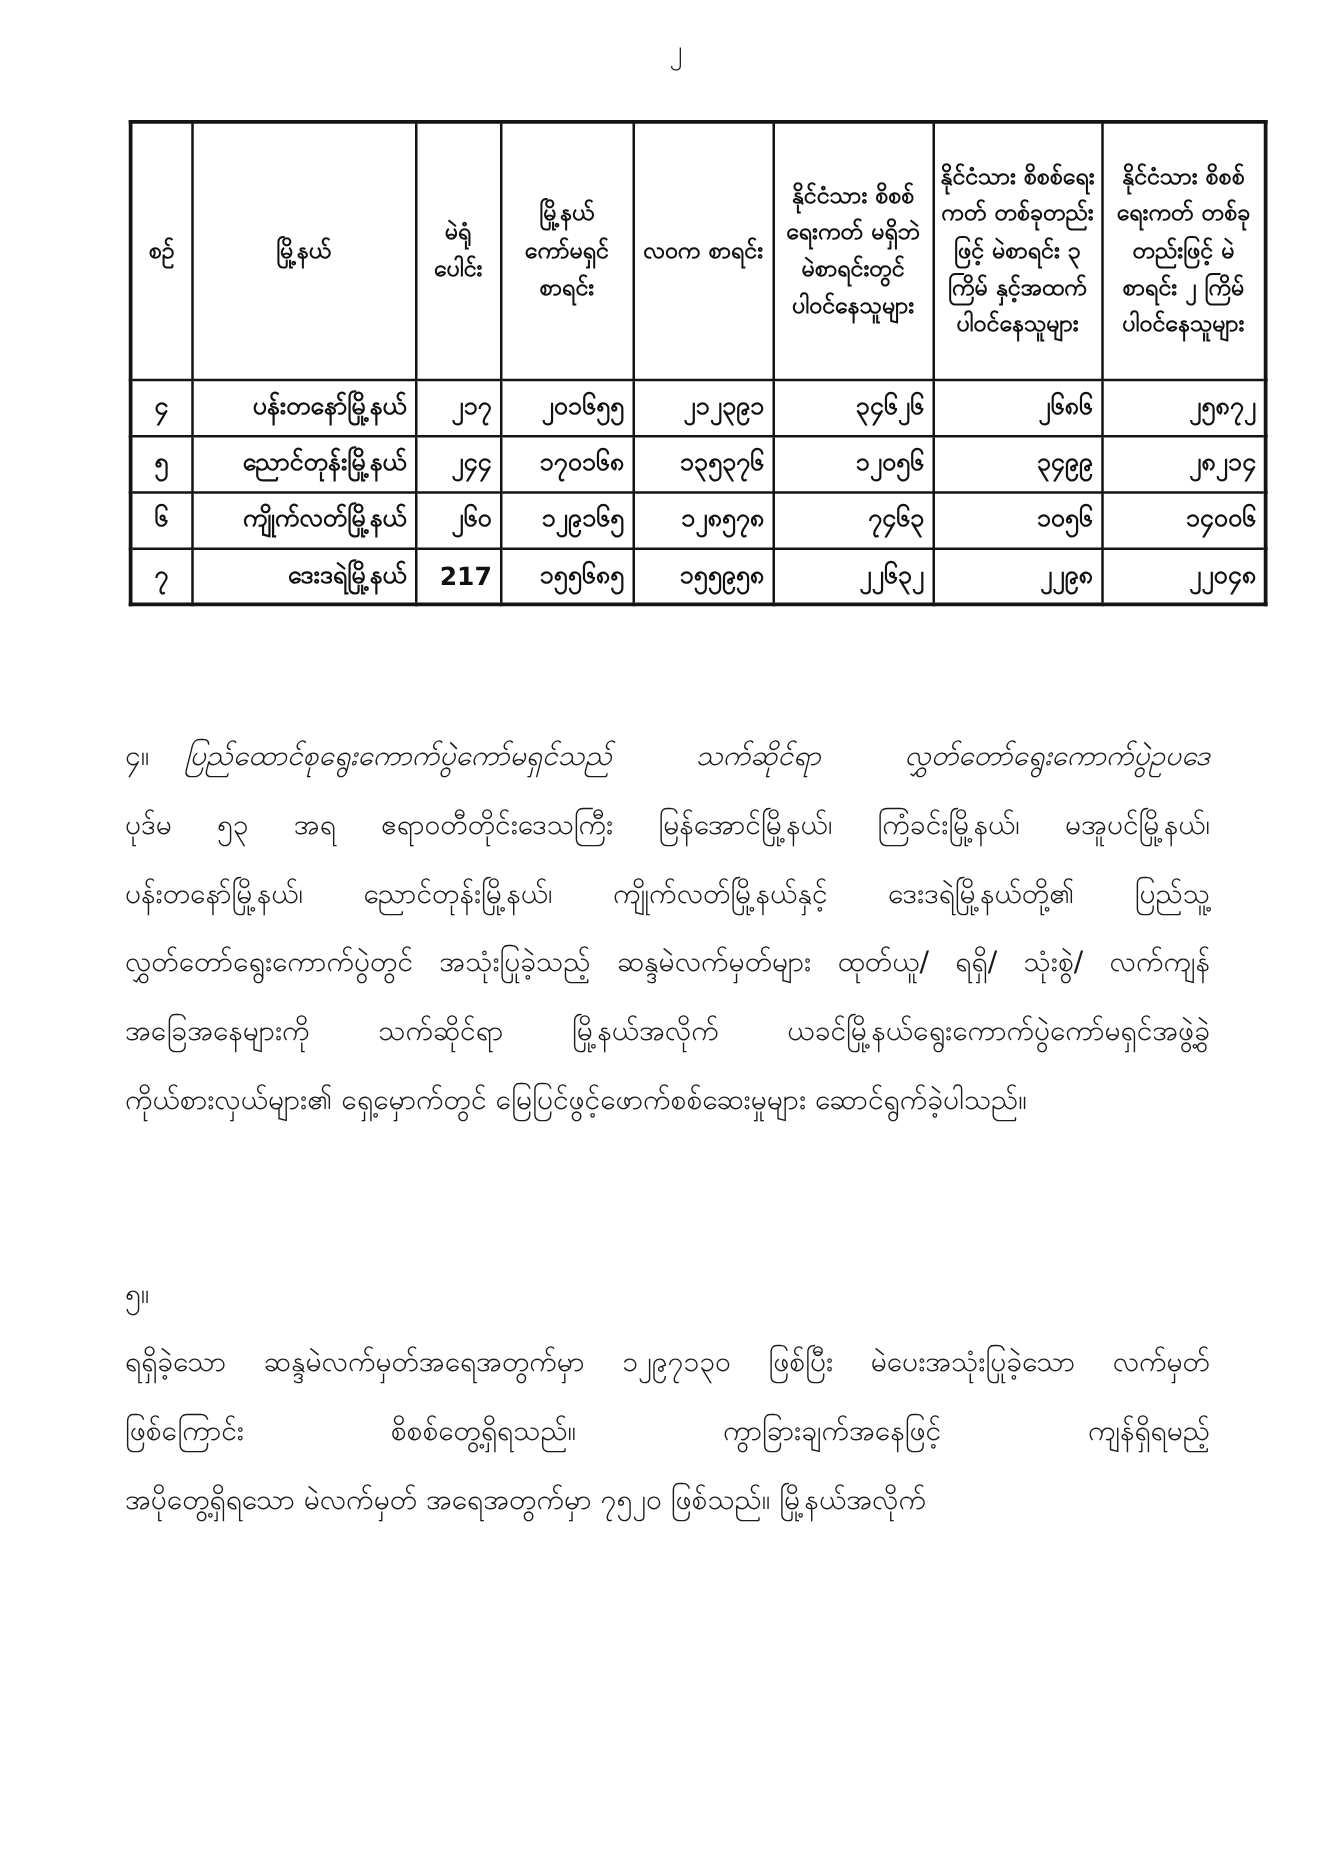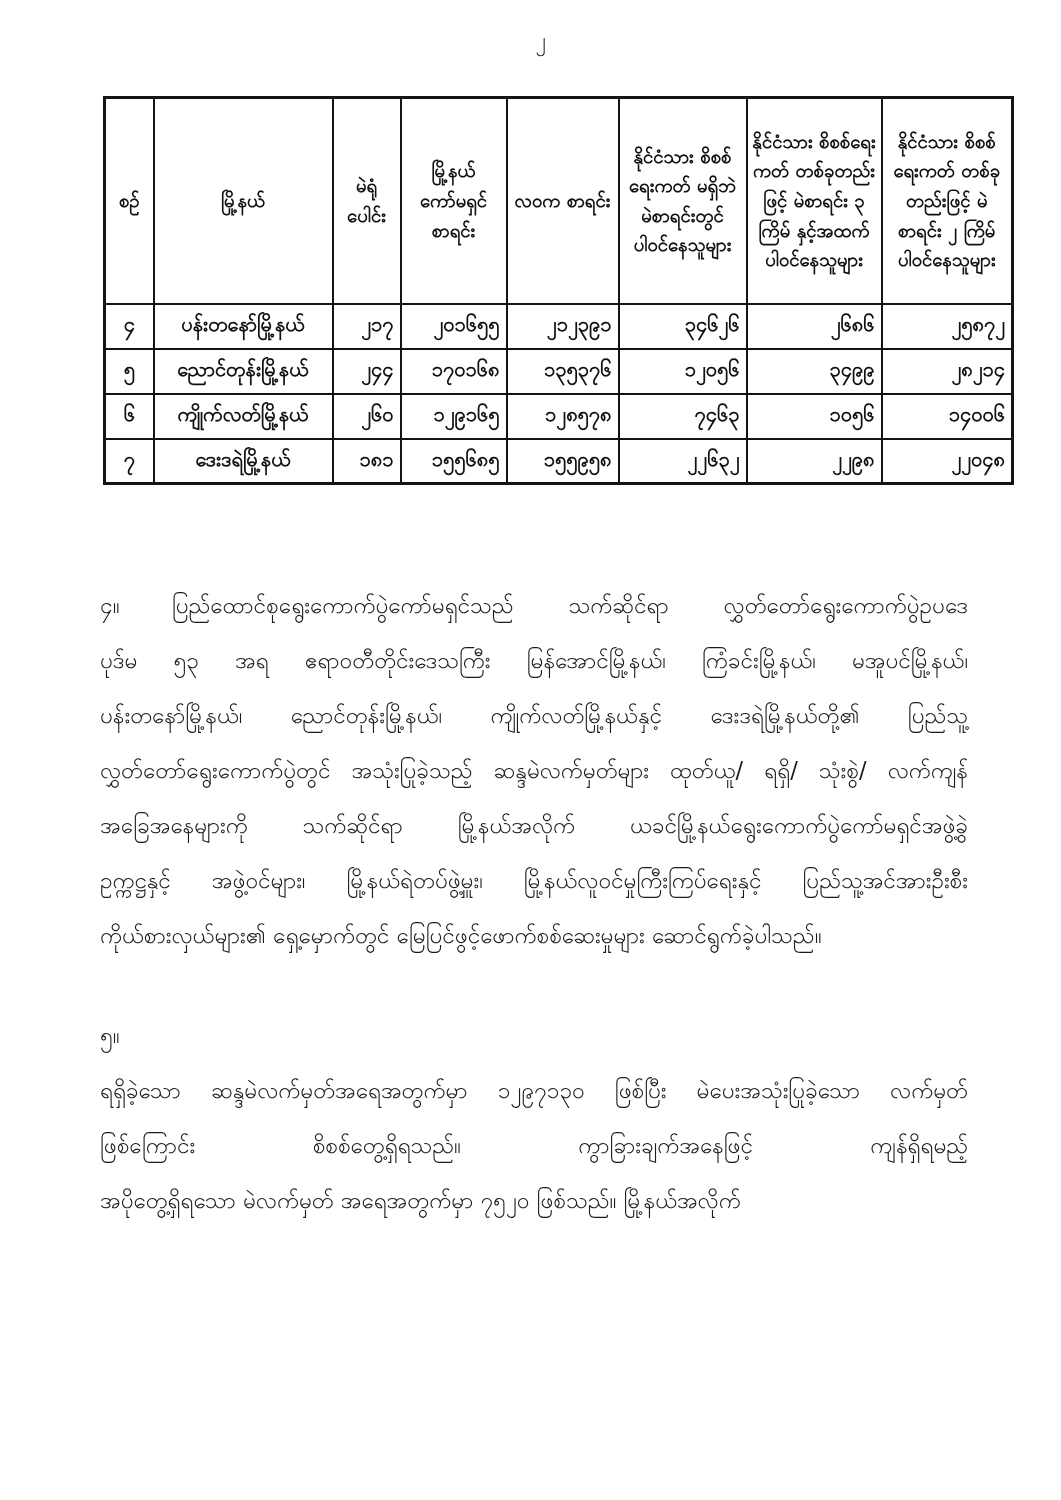--- a/index.html
+++ b/index.html
@@ -26,36 +26,36 @@
   }
   table.main th{
     font-weight:700;font-size:18.5px;line-height:1.6;text-align:center;
     padding:6px 4px;
   }
   tr.hdr{height:206px;}
   tr.datarow{height:45px;}
   tr.totalrow{height:53px;}
   tr.totalrow td{font-weight:700;}
   td.c-no{text-align:center;}
-  td.c-township{text-align:center;padding-left:9px;}
+  td.c-township{text-align:right;padding-left:9px;}
   td.num{text-align:right;padding-right:14px;border-radius:13px;}
   th.v-head{word-break:break-all;line-height:1.4;padding:0 2px;}
   tr.totalrow td.total-label{text-align:center;}
   
   .paras{position:absolute;left:100px;top:0;width:868px;}
   .pline{
     position:relative;display:block;width:868px;height:55px;line-height:55px;
     font-size:22.5px;color:#1b1b1b;
     text-align:justify;text-align-last:justify;
     white-space:nowrap;
   }
   .pline .just{display:block;text-align:justify;text-align-last:justify;white-space:normal;}
   .pline.lastline .just{text-align-last:left;}
   .pline .para-num{position:absolute;left:0;top:0;}
-  .pline .indent{display:block;margin-left:72px;}
+  .pline .indent{display:block;margin-left:48px;font-style:italic;}
 </style>
 </head>
 <body>
 
 <div class="page">
 
   <div class="page-number">၂</div>
 
   <table class="main">
     <colgroup>
@@ -109,21 +109,21 @@
         <td class="num">၁၂၉၁၆၅</td>
         <td class="num">၁၂၈၅၇၈</td>
         <td class="num">၇၄၆၃</td>
         <td class="num">၁၀၅၆</td>
         <td class="num">၁၄၀၀၆</td>
       </tr>
 
       <tr class="datarow">
         <td class="c-no">၇</td>
         <td class="c-township">ဒေးဒရဲမြို့နယ်</td>
-        <td class="num">၁၈၁</td>
+        <td class="num">217</td>
         <td class="num">၁၅၅၆၈၅</td>
         <td class="num">၁၅၅၉၅၈</td>
         <td class="num">၂၂၆၃၂</td>
         <td class="num">၂၂၉၈</td>
         <td class="num">၂၂၀၄၈</td>
       </tr>
 
     </tbody>
   </table>
 
@@ -137,23 +137,20 @@
       </div>
     <div class="pline">
         <span class="just">ပန်းတနော်မြို့နယ်၊ ညောင်တုန်းမြို့နယ်၊ ကျိုက်လတ်မြို့နယ်နှင့် ဒေးဒရဲမြို့နယ်တို့၏ ပြည်သူ့</span>
       </div>
     <div class="pline">
         <span class="just">လွှတ်တော်ရွေးကောက်ပွဲတွင် အသုံးပြုခဲ့သည့် ဆန္ဒမဲလက်မှတ်များ ထုတ်ယူ/ ရရှိ/ သုံးစွဲ/ လက်ကျန်</span>
       </div>
     <div class="pline">
         <span class="just">အခြေအနေများကို သက်ဆိုင်ရာ မြို့နယ်အလိုက် ယခင်မြို့နယ်ရွေးကောက်ပွဲကော်မရှင်အဖွဲ့ခွဲ</span>
       </div>
-    <div class="pline">
-        <span class="just">ဥက္ကဋ္ဌနှင့် အဖွဲ့ဝင်များ၊ မြို့နယ်ရဲတပ်ဖွဲ့မှူး၊ မြို့နယ်လူဝင်မှုကြီးကြပ်ရေးနှင့် ပြည်သူ့အင်အားဦးစီး</span>
-      </div>
     <div class="pline lastline">
         <span class="just">ကိုယ်စားလှယ်များ၏ ရှေ့မှောက်တွင် မြေပြင်ဖွင့်ဖောက်စစ်ဆေးမှုများ ဆောင်ရွက်ခဲ့ပါသည်။</span>
       </div>
   </div>
 
   <div class="paras" style="top:1008px;">
     <div class="pline">
       <span class="para-num">၅။</span>
     </div>
     <div class="pline">

